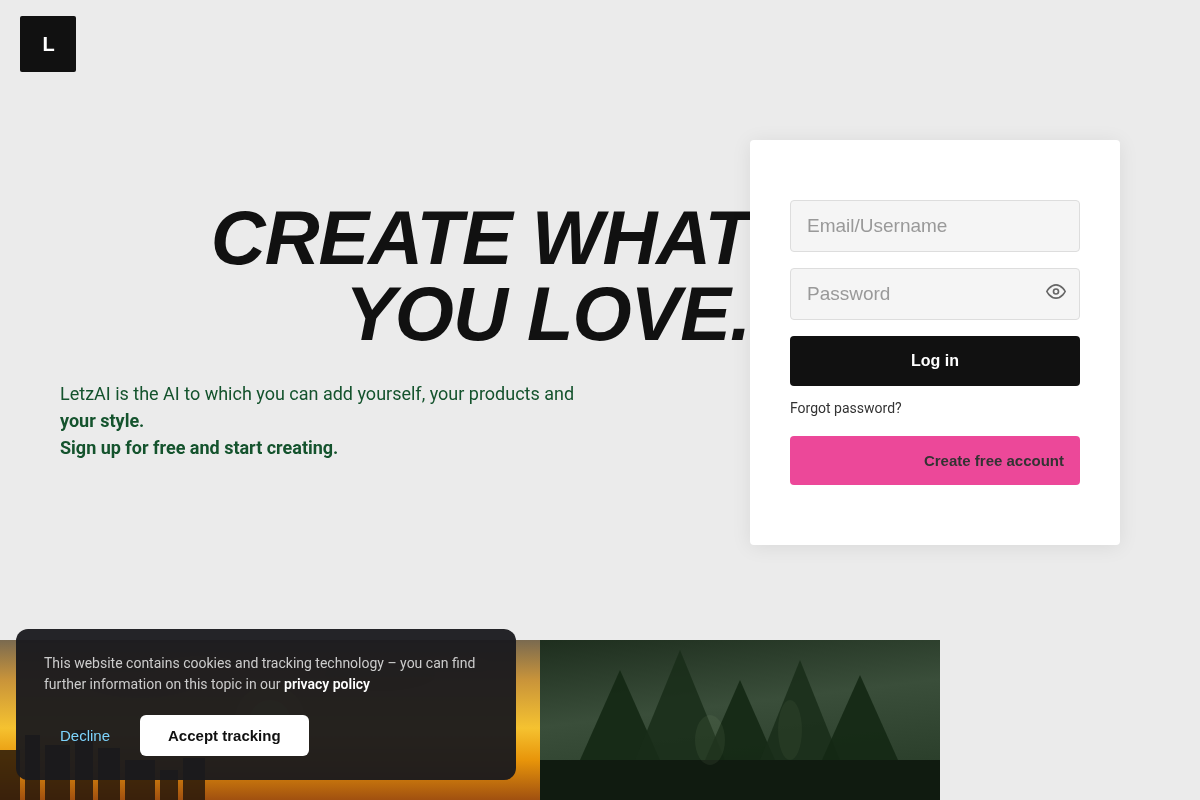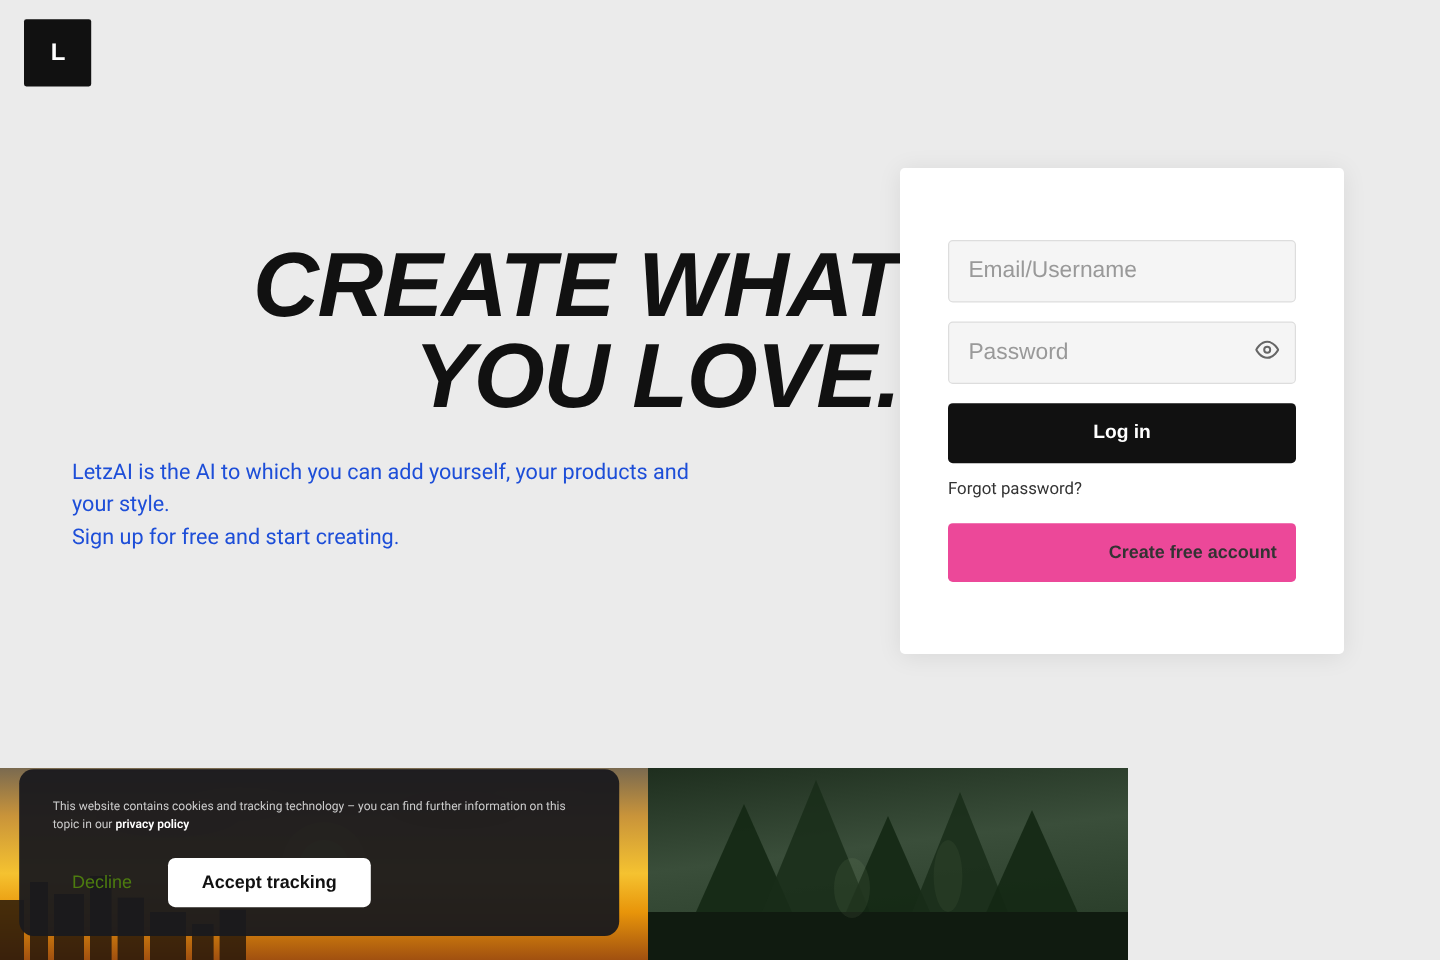--- a/index.html
+++ b/index.html
@@ -67,28 +67,28 @@
       letter-spacing: -1px;
       text-transform: uppercase;
       font-style: italic;
       margin-bottom: 28px;
       font-family: 'Arial Black', 'Impact', sans-serif;
       text-align: right;
     }
 
     .hero-description {
       font-size: 18px;
-      color: #1d4ed8;
+      color: #14532d;
       line-height: 1.5;
       font-weight: 400;
       max-width: 580px;
     }
 
     .hero-description strong {
-      font-weight: 400;
+      font-weight: 700;
     }
 
     
     .login-card {
       width: 370px;
       background: white;
       border-radius: 4px;
       padding: 60px 40px 60px 40px;
       box-shadow: 0 2px 20px rgba(0,0,0,0.08);
       margin-top: -20px;
@@ -200,42 +200,42 @@
       left: 16px;
       width: 500px;
       background: rgba(25, 25, 30, 0.95);
       border-radius: 12px;
       padding: 24px 28px;
       color: white;
       z-index: 100;
     }
 
     .cookie-text {
-      font-size: 10px;
+      font-size: 14px;
       color: #ccc;
       line-height: 1.5;
       margin-bottom: 20px;
     }
 
     .cookie-text a {
       color: white;
       font-weight: 600;
       text-decoration: none;
     }
 
     .cookie-buttons {
       display: flex;
       gap: 14px;
       align-items: center;
     }
 
     .decline-btn {
       background: transparent;
       border: none;
-      color: #4d7c0f;
+      color: #7dd3fc;
       font-size: 15px;
       font-weight: 500;
       cursor: pointer;
       padding: 10px 16px;
     }
 
     .accept-btn {
       background: white;
       color: #111;
       border: none;

